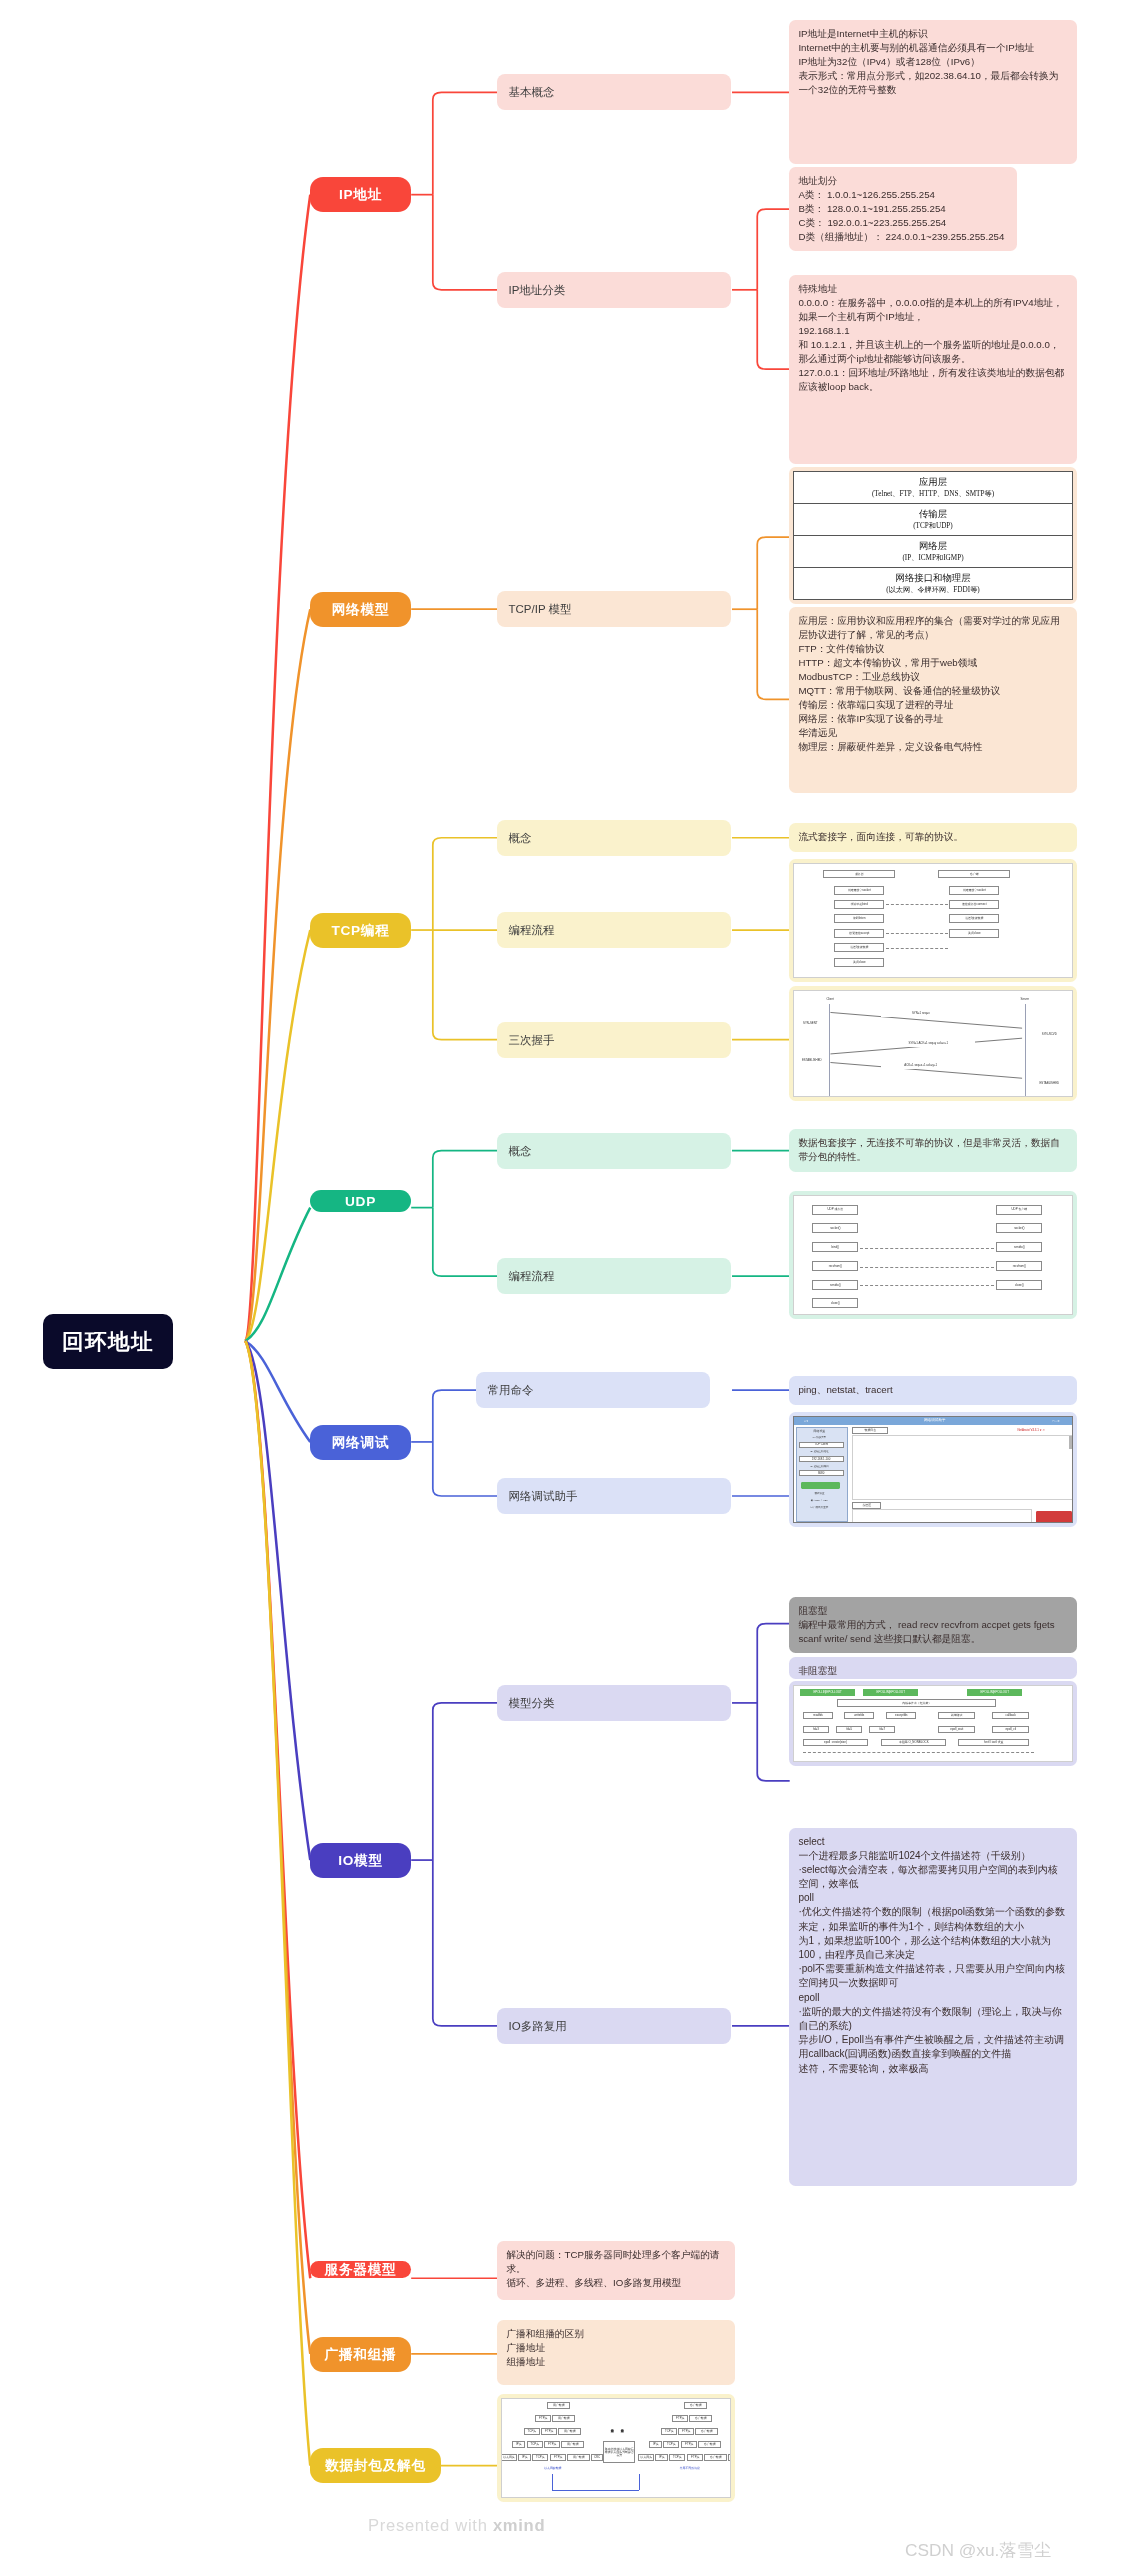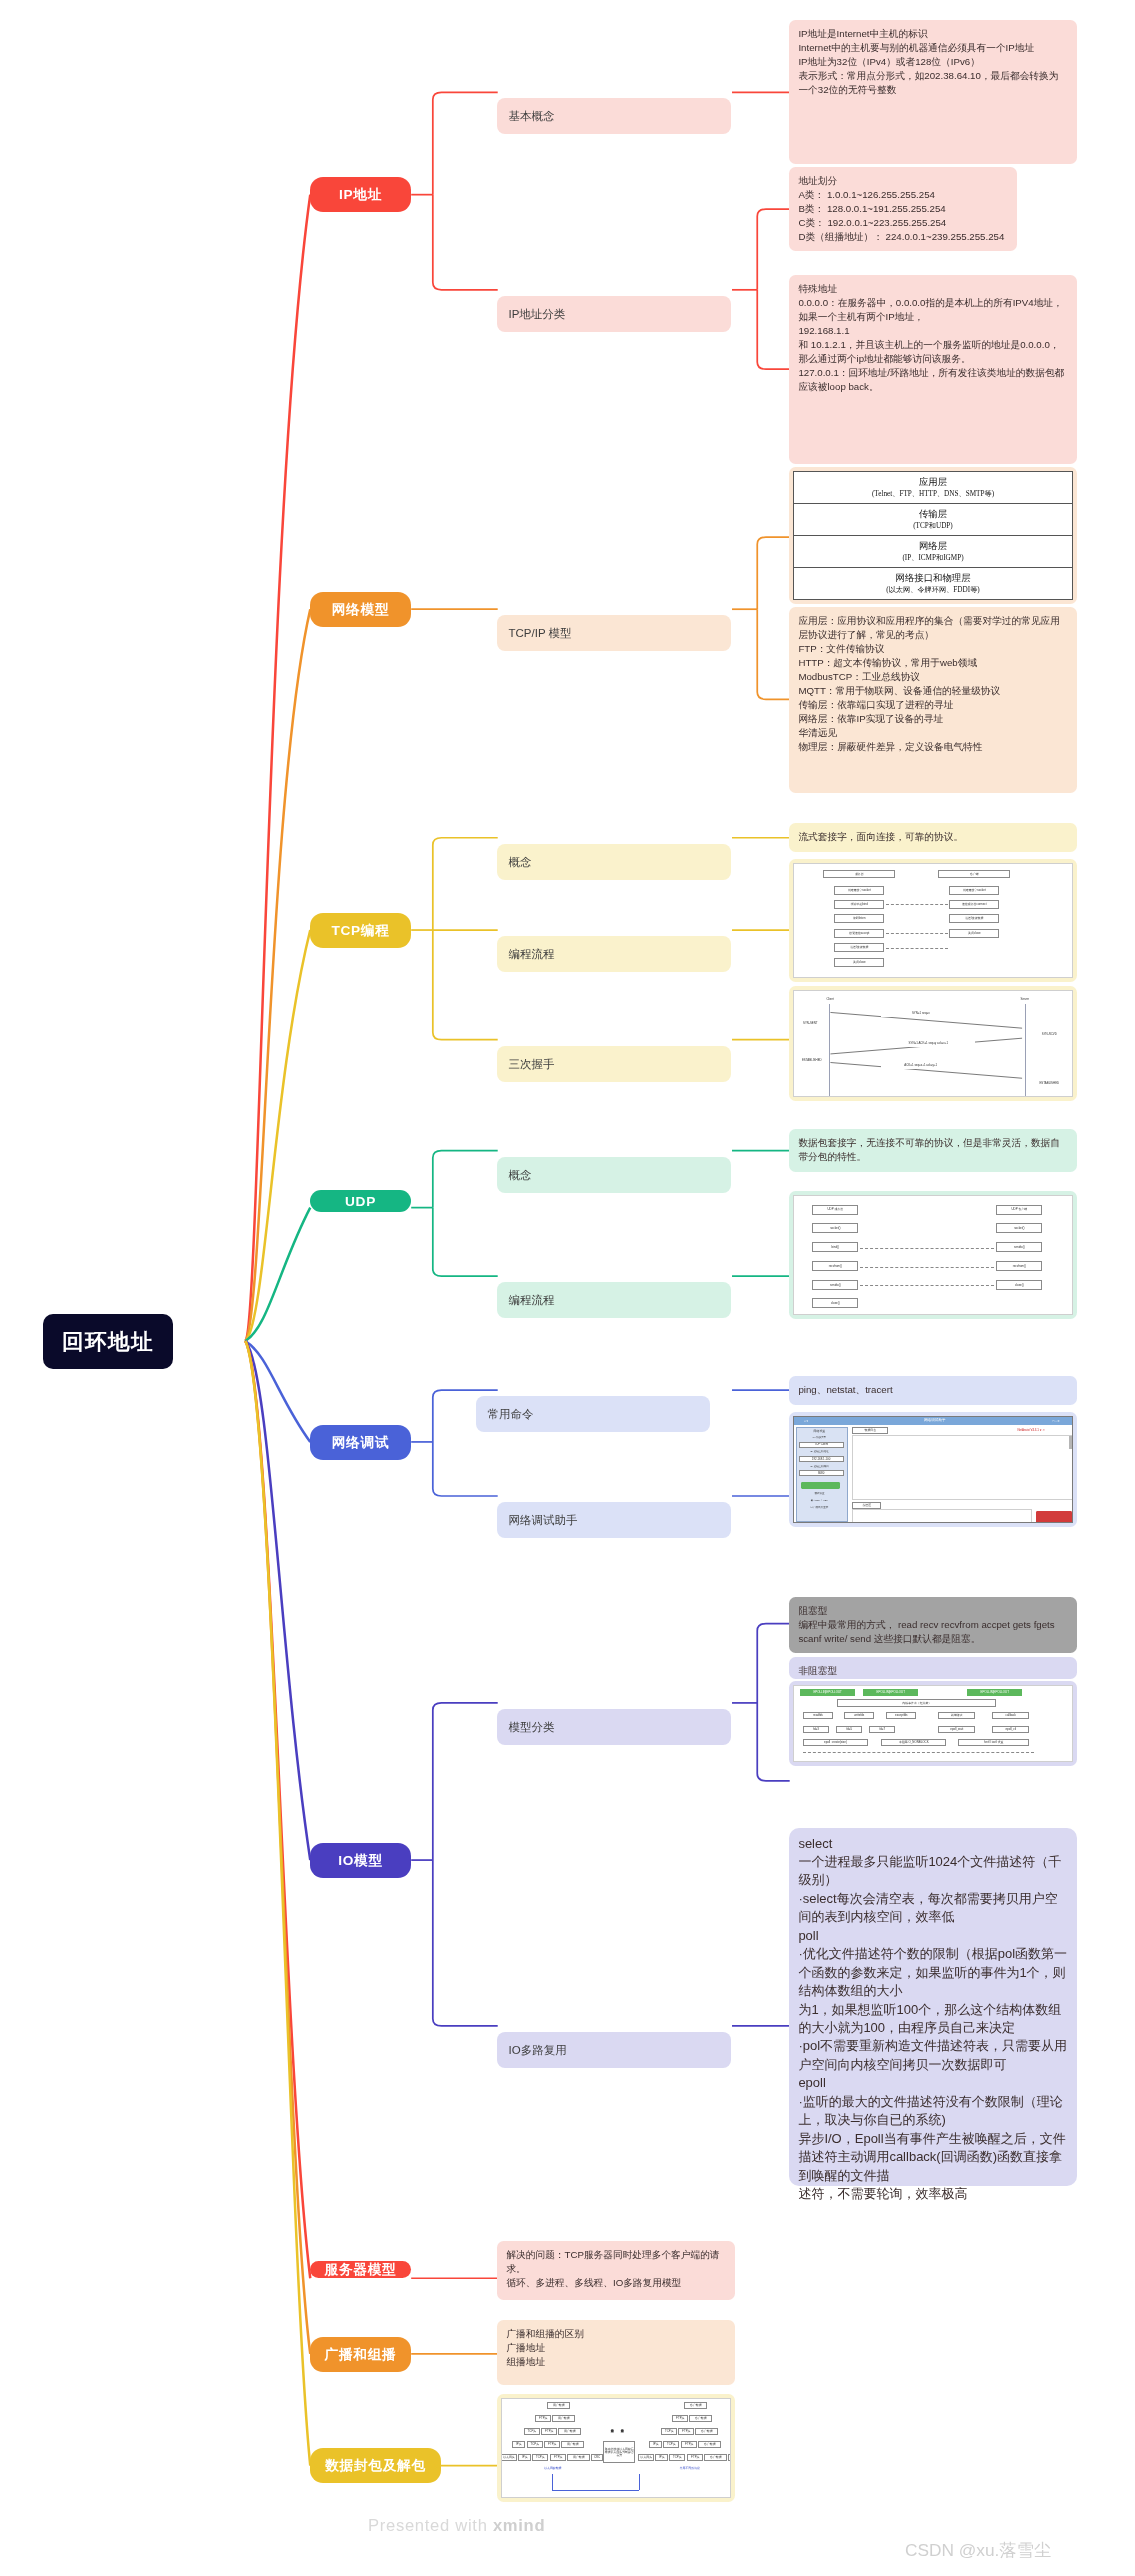--- a/index.html
+++ b/index.html
@@ -27,29 +27,29 @@
   
   .l1 {
     color:#ffffff; font-weight:bold; font-size:13.7px;
     border-radius:13px; display:flex; align-items:center; justify-content:center;
     padding:7.2px 10px; white-space:nowrap; letter-spacing:0.7px;
   }
 
   
   .l2 {
     border-radius:8px; font-size:11.5px; color:#3d3d3d;
-    padding:7.2px 11.5px; display:flex; align-items:center;margin-top:24px;
+    padding:7.2px 11.5px; display:flex; align-items:center;
   }
 
   
   .l3 {
     border-radius:6.5px; font-size:9.7px; line-height:1.45;
     padding:6.5px 9.4px; color:#3a2d2d; white-space:pre-line;
   }
-  .l3.tiny { font-size:13px; line-height:1.42;border-radius:10px; }
+  .l3.tiny { font-size:10px; line-height:1.42; }
 
   
   .imgcard { border-radius:6.5px; padding:4.3px; }
   .imgbox { background:#fff; border:0.7px solid #cfcfcf; width:100%; height:100%;
             position:relative; overflow:hidden; }
 
   
   .layertable { background:#fff; border:0.7px solid #555; width:100%; height:100%;
                 display:flex; flex-direction:column; }
   .layertable .row { border-bottom:0.7px solid #555; display:flex; flex-direction:column;

